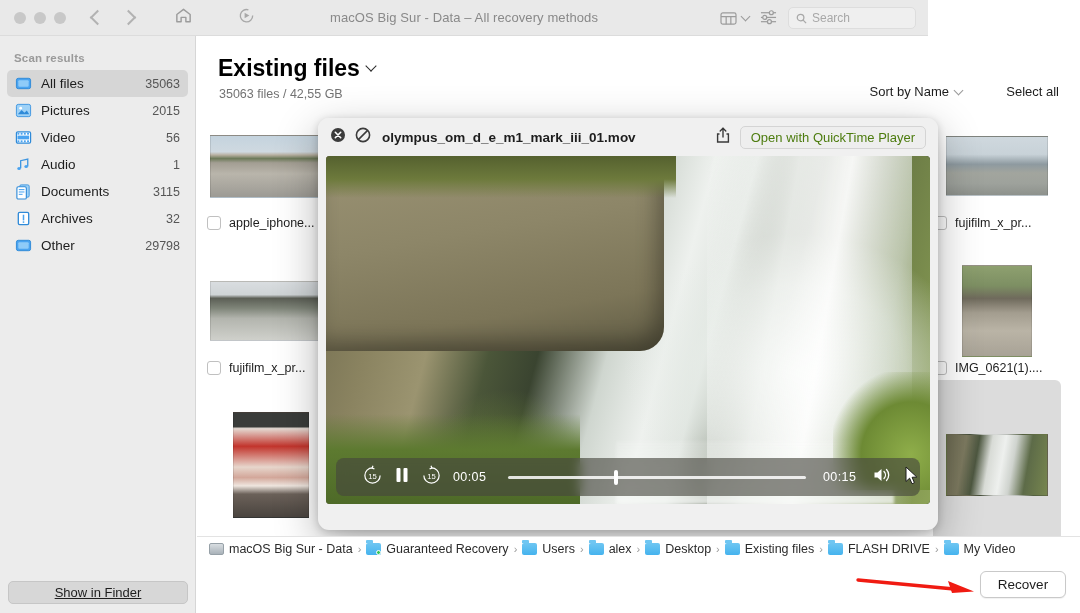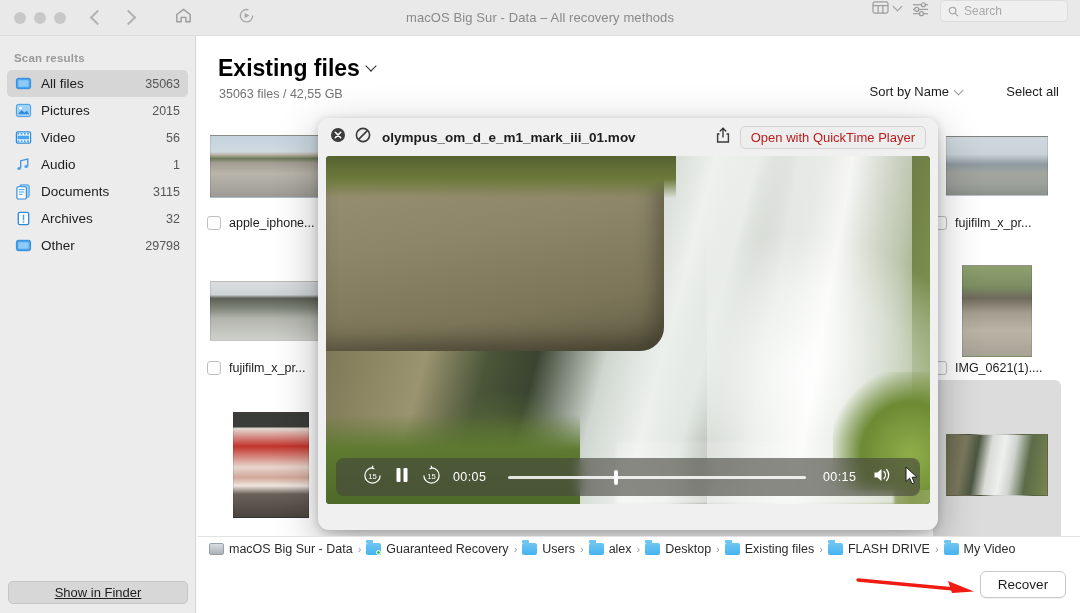--- a/index.html
+++ b/index.html
@@ -12,41 +12,41 @@
   }
   #app {
     position: relative;
     width: 1080px; height: 613px;
     background: #ffffff;
   }
 
   
   .titlebar {
     position: absolute; top: 0; left: 0;
-    width: 1080px; height: 36px;
+    width: 928px; height: 36px;
     background: #e9e9e9;
     border-bottom: 1px solid #dcdcdc;
     display: flex; align-items: center;
   }
   .traffic { display: flex; align-items: center; gap: 8px; margin-left: 14px; }
   .tl { width: 12px; height: 12px; border-radius: 50%; background: #c8c8c8; }
   .navarrows { display: flex; align-items: center; gap: 20px; margin-left: 26px; }
   .chev { width: 11px; height: 11px; border-left: 2px solid #b2b2b2; border-bottom: 2px solid #b2b2b2; }
   .chev.left { transform: rotate(45deg); }
   .chev.right { transform: rotate(-135deg); }
   .home-icon { margin-left: 40px; }
   .rescan-icon { margin-left: 44px; }
   .win-title {
     position: absolute; left: 0; right: 0; text-align: center;
     font-size: 13px; color: #898989; letter-spacing: 0.1px;
     pointer-events: none;
   }
   .tb-right {
     position: absolute; right: 12px; top: 0; height: 36px;
-    display: flex; align-items: flex-start; gap: 10px;
+    display: flex; align-items: center; gap: 10px;
   }
   .viewbtn { display: flex; align-items: center; gap: 5px; }
   .caret-dn {
     width: 7px; height: 7px;
     border-right: 1.6px solid #9a9a9a; border-bottom: 1.6px solid #9a9a9a;
     transform: rotate(45deg); margin-top: -3px;
   }
   .searchbox {
     width: 128px; height: 22px;
     background: #efefef; border: 1px solid #dddddd; border-radius: 5px;
@@ -179,21 +179,21 @@
     padding: 0 12px; gap: 9px;
     background: #f0f0f0;
   }
   .pv-title {
     font-size: 13.5px; font-weight: bold; color: #1d1d1d;
     flex: 1; margin-left: 2px;
   }
   .qt-btn {
     height: 23px; padding: 0 10px;
     background: #eeeeee; border: 1px solid #d4d4d4; border-radius: 5px;
-    font-size: 13px; color: #b91c1c;
+    font-size: 13px; color: #4d7c0f;
     display: flex; align-items: center;
   }
   .pv-video {
     position: relative;
     margin: 0 8px; height: 348px;
     border-radius: 4px; overflow: hidden;
     background: #2d3326;
   }
   .vid-art {
     position: absolute; inset: 0;

